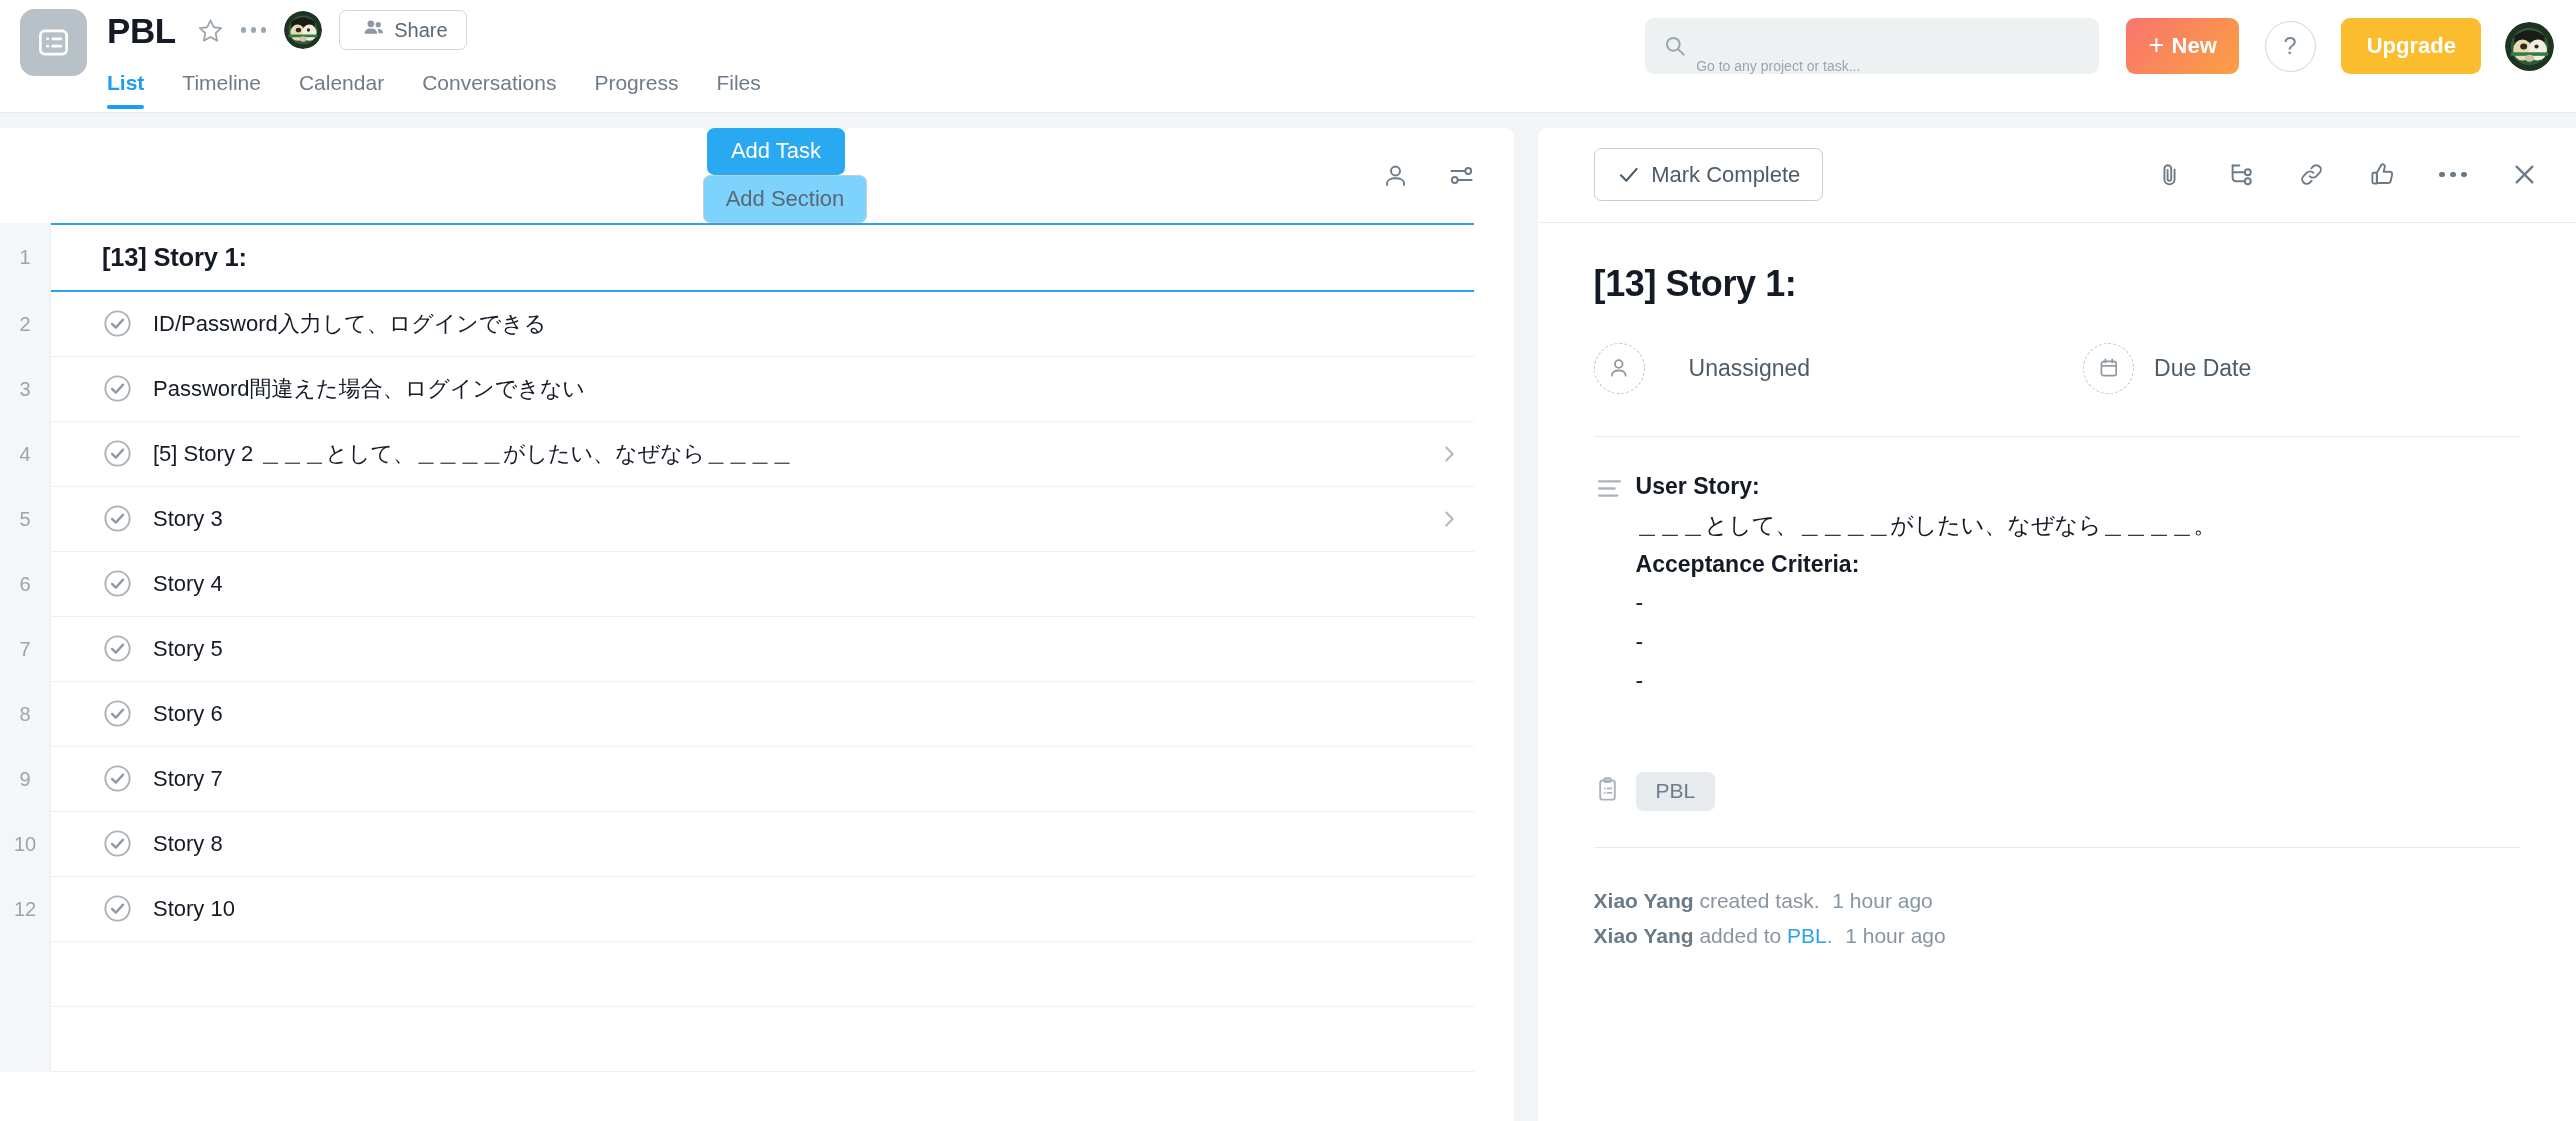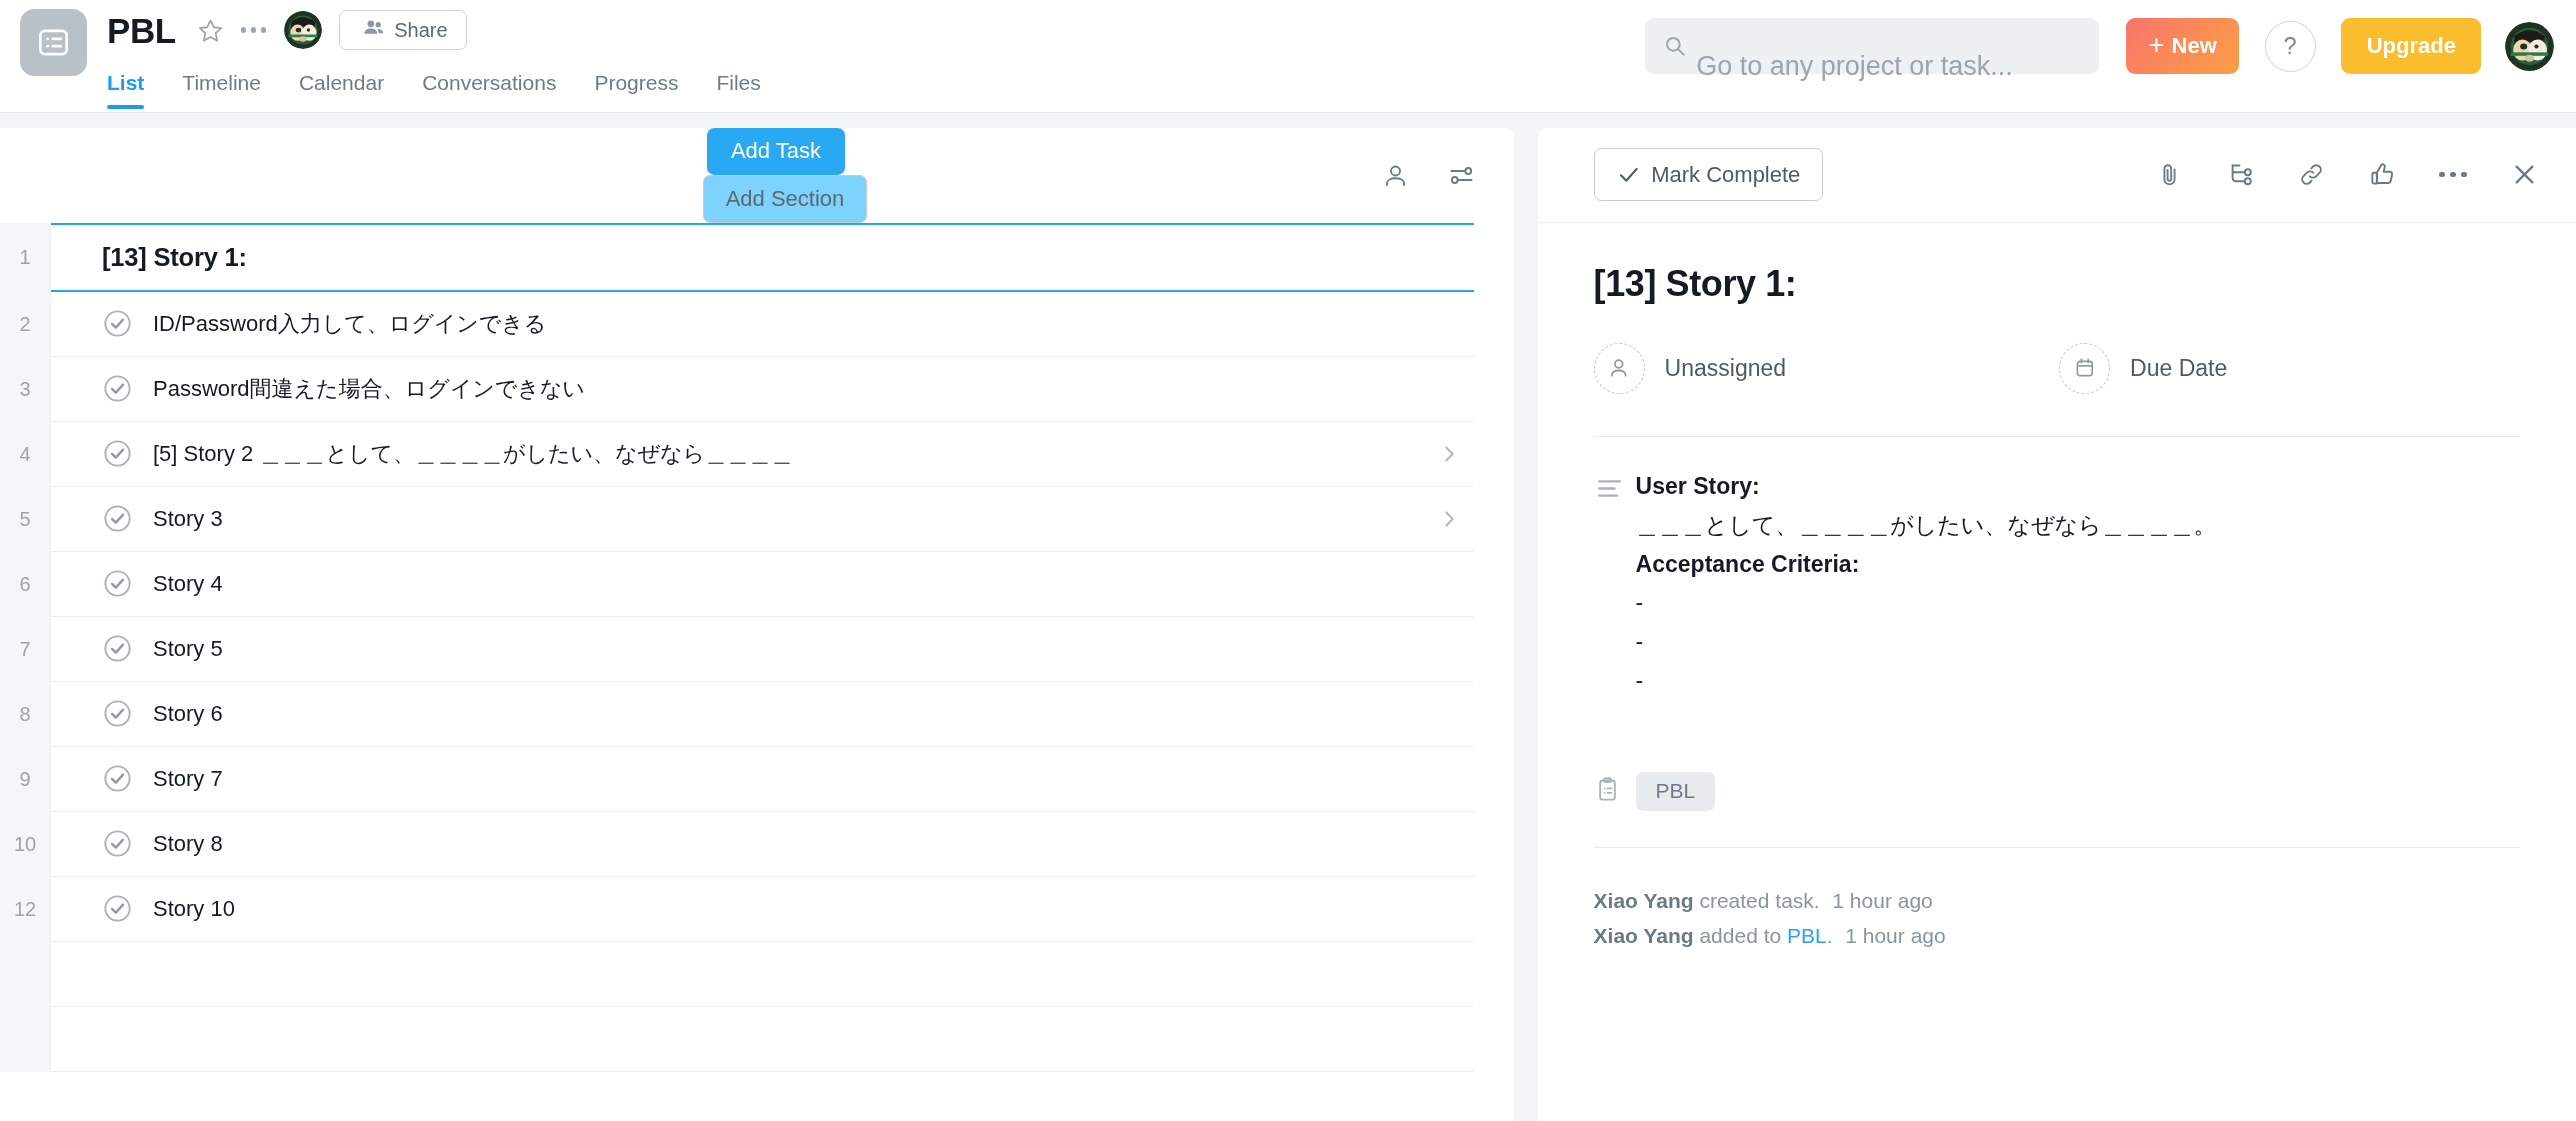--- a/index.html
+++ b/index.html
@@ -110,21 +110,21 @@
     width: 454px; height: 56px;
     background: #edf1f2;
     border-radius: 9px;
     display: flex; align-items: center;
     padding-left: 51px;
     margin-right: 27px;
   }
   .search-box svg { position: absolute; left: 18px; top: 16.4px; }
   .search-input {
     border: none; background: transparent; outline: none;
-    font-size: 27px; color: #6d7b8a;
+    font-size: 14px; color: #6d7b8a;
     width: 100%;
     font-family: inherit;
     margin-top: 40px;
   }
   .search-input::placeholder { color: #9aa5ae; }
   .new-btn {
     display: flex; align-items: center; justify-content: center;
     height: 56px; min-width: 113px;
     padding: 0 20px;
     border: none; border-radius: 9px;
@@ -307,21 +307,21 @@
   }
 
   .detail-body { padding: 40px 56px 0 56px; }
   .detail-title {
     font-size: 36px; font-weight: 700;
     color: #151b26; letter-spacing: -0.4px;
     margin-bottom: 38px;
   }
   .meta-row { display: flex; align-items: center; margin-bottom: 42px; }
   .meta-item { display: flex; align-items: center; cursor: pointer; }
-  .meta-item.assignee { margin-right: 273px; }
+  .meta-item.assignee { margin-right: 273px; gap: 24px; }
   .dashed-circle {
     width: 51px; height: 51px;
     border: 1.8px dashed #b8c2ca;
     border-radius: 50%;
     display: flex; align-items: center; justify-content: center;
     margin-right: 20px;
     flex: none;
   }
   .meta-label { font-size: 23px; color: #4d5b67; }
 

